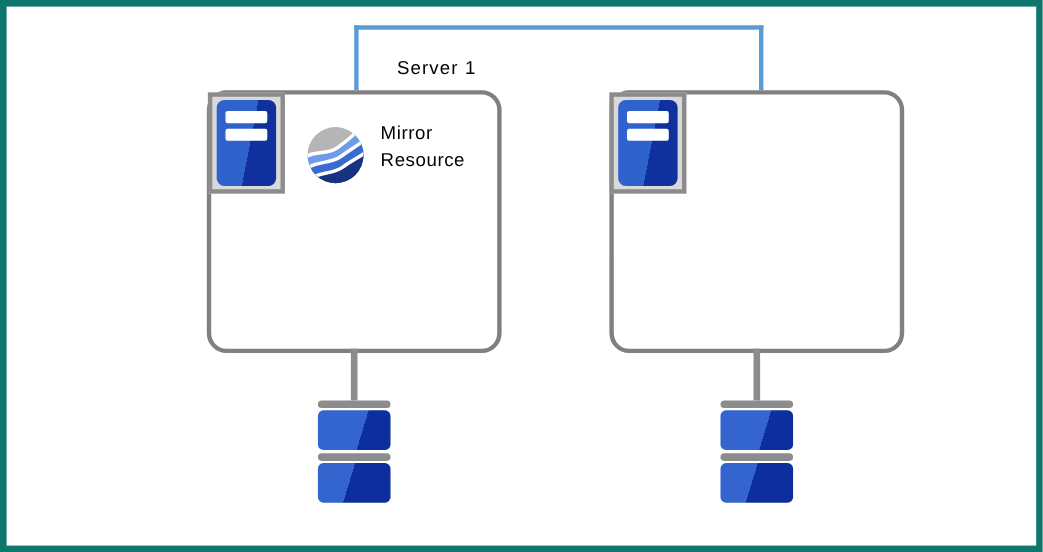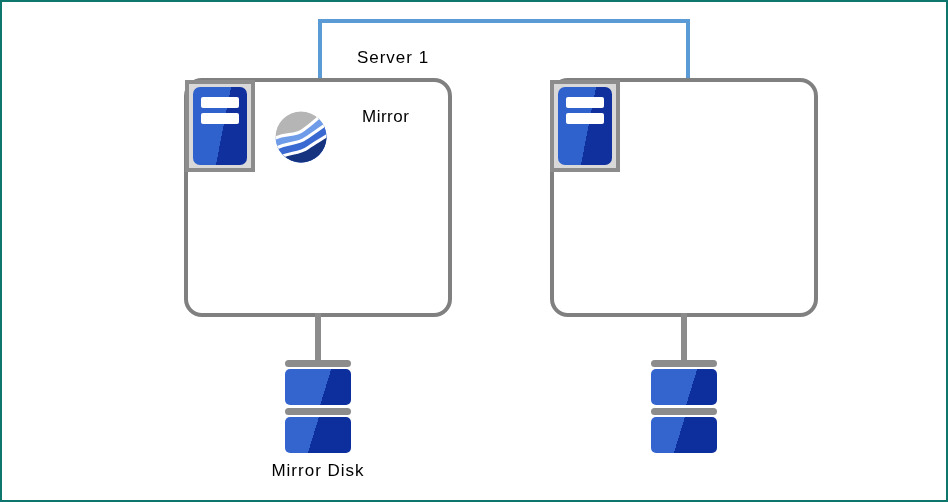--- a/index.html
+++ b/index.html
@@ -1,18 +1,18 @@
 <!DOCTYPE html>
 <html style="--connector-blue: #5b9bd5; --box-border: #808080; --badge-bg: #d9d9d9; --badge-border: #8c8c8c; --tower-light: #2f62cc; --tower-dark: #10309e; --disk-light: #3465cf; --disk-dark: #0d2f9e; --disk-bar: #8c8c8c; --stub-gray: #8c8c8c; --logo-gray: #b5b5b5; --logo-blue-light: #6f9ce8; --logo-blue-mid: #3a6ad1; --logo-navy: #16337f;"><head>
 <meta charset="utf-8">
 <style>
   html,body { margin:0; padding:0; background:#fff; }
   .canvas {
     position:relative; width:948px; height:502px; box-sizing:border-box;
-    background:#ffffff; border:2px solid #0f766e; overflow:hidden;
+    background:#ffffff; border:6px solid #0f766e; overflow:hidden;
     font-family:"Liberation Sans", sans-serif; color:#000;padding-left:28px;
   }
   
   .connector {
     position:absolute; left:316px; top:17px; width:372px; height:59px;
     box-sizing:border-box; border:4px solid var(--connector-blue);
     border-bottom:none;
   }
   
   .server-box {
@@ -49,21 +49,21 @@
   
   .logo { position:absolute; left:273px; top:109px; width:52px; height:52px; z-index:3; }
   .lg-gray { fill:var(--logo-gray); }
   .lg-b1   { fill:var(--logo-blue-light); }
   .lg-b2   { fill:var(--logo-blue-mid); }
   .lg-navy { fill:var(--logo-navy); }
   .lg-gap  { stroke:#fff; fill:none; }
   
   .resource-label {
     position:absolute; left:340px; top:102px; font-size:17px; line-height:25px;
-    letter-spacing:0.5px; z-index:3;margin-left:20px;
+    letter-spacing:0.5px; z-index:3;
   }
   
   .stub { position:absolute; top:311px; height:47px; width:6px; background:var(--stub-gray); }
   #stub1 { left:313px; }
   #stub2 { left:679px; }
   
   .disk { position:absolute; top:358px; width:66px; }
   #disk1 { left:283px; }
   #disk2 { left:649px; }
   .disk .dbar {
@@ -115,32 +115,32 @@
       <path class="lg-b2" d="M-10,78 C20,57 38,68 60,52 C74,42 90,32 106,20 L110,110 L-10,110 Z"></path>
       <path class="lg-navy" d="M-6,97 C24,76 42,86 64,70 C78,60 94,52 108,42 L108,110 L-6,110 Z"></path>
       <path class="lg-gap" stroke-width="6" d="M-10,58 C18,38 34,52 55,36 C70,25 84,14 96,0"></path>
       <path class="lg-gap" stroke-width="6" d="M-10,78 C20,57 38,68 60,52 C74,42 90,32 106,20"></path>
       <path class="lg-gap" stroke-width="6" d="M-6,97 C24,76 42,86 64,70 C78,60 94,52 108,42"></path>
     </g>
   </svg>
 
   <div class="resource-label">
     <div>Mirror</div>
+    <div>Resource</div>
   </div>
 
   <div class="stub" id="stub1"></div>
   <div class="stub" id="stub2"></div>
 
   <div class="disk" id="disk1">
     <div class="dbar"></div>
     <div class="platter p1"></div>
     <div class="dbar"></div>
     <div class="platter p2"></div>
   </div>
   <div class="disk" id="disk2">
     <div class="dbar"></div>
     <div class="platter p1"></div>
     <div class="dbar"></div>
     <div class="platter p2"></div>
   </div>
 
-  <div class="disk-label">Mirror Disk</div>
 </div>
 
 </body></html>

